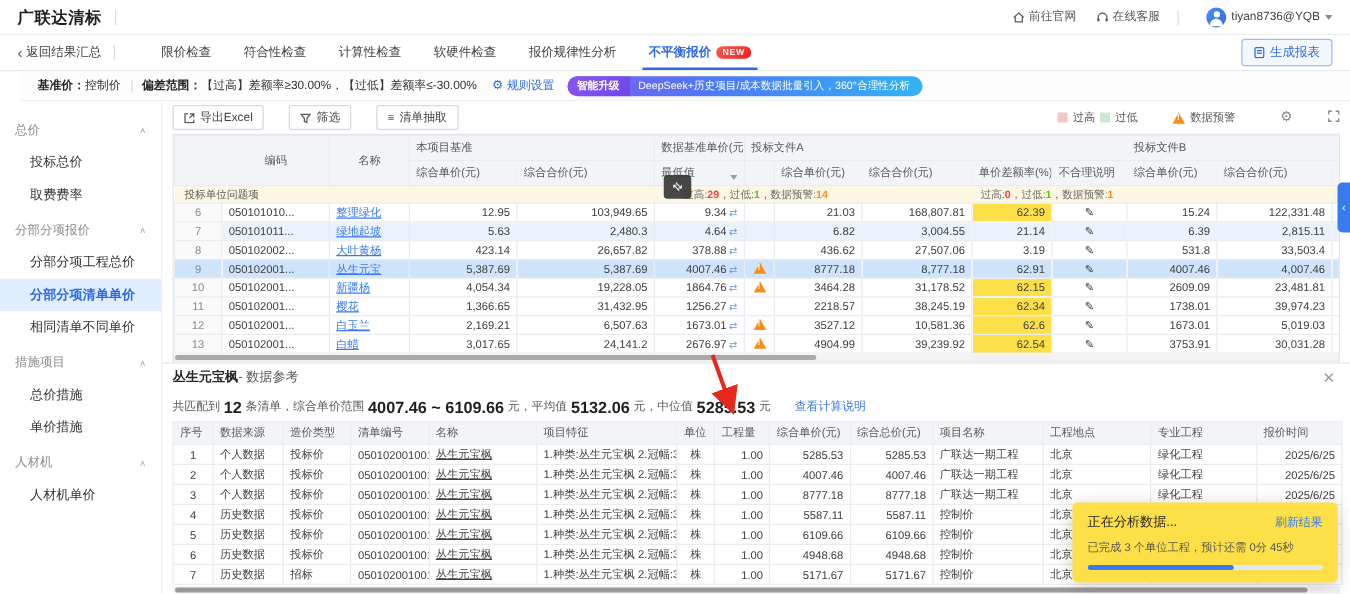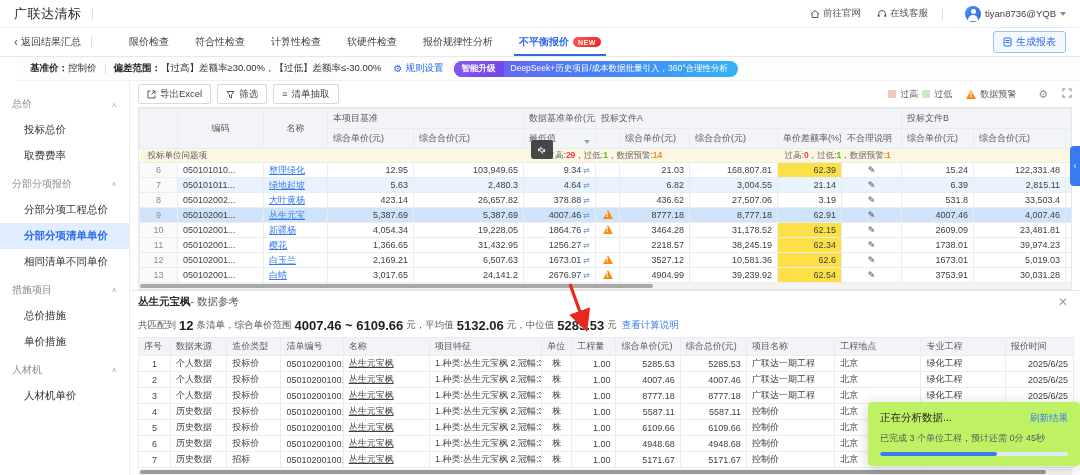--- a/index.html
+++ b/index.html
@@ -2,21 +2,21 @@
 <html><head>
 <meta charset="utf-8">
 <style>
   * { margin:0; padding:0; box-sizing:border-box; }
   html,body { width:1080px; height:475px; overflow:hidden; }
   body { font-family:"Liberation Sans","DejaVu Sans",sans-serif; background:#fff; color:#262626; }
   .page { position:relative; width:1080px; height:475px; background:#fff; overflow:hidden; }
 
   
   .topbar { height:28px; display:flex; align-items:center; padding:0 14px; border-bottom:1px solid #ededed; background:#fff; }
-  .logo { font-size:13px; font-weight:normal; color:#1f1f1f; letter-spacing:.5px; }
+  .logo { font-size:13px; font-weight:bold; color:#1f1f1f; letter-spacing:.5px; }
   .tb-div { width:1px; height:12px; background:#ddd; margin:0 10px; }
   .crumb { font-size:9.5px; color:#595959; }
   .topbar .sp { flex:1; }
   .top-link { display:flex; align-items:center; gap:3px; font-size:9.5px; color:#595959; margin-left:16px; cursor:pointer; }
   .top-link svg { display:block; }
   .avatar { width:16px; height:16px; border-radius:50%; background:linear-gradient(135deg,#4f8df5,#2f6be0); position:relative; margin:0 4px 0 12px; }
   .avatar::before { content:""; position:absolute; left:5.5px; top:3px; width:5px; height:5px; border-radius:50%; background:#fff; }
   .avatar::after { content:""; position:absolute; left:3px; top:9px; width:10px; height:6px; border-radius:5px 5px 0 0; background:#fff; }
   .uname { font-size:9.5px; color:#404040; }
   .caret-down { display:inline-block; width:0; height:0; border-left:3.5px solid transparent; border-right:3.5px solid transparent; border-top:4px solid #8c8c8c; margin-left:4px; }
@@ -48,21 +48,21 @@
   .sidebar { width:130px; border-right:1px solid #ededed; background:#fff; padding-top:10px; flex:none; }
   .sb-group { margin-bottom:2px; }
   .sb-ghead { display:flex; align-items:center; justify-content:space-between; padding:6px 12px; font-size:10px; color:#8c8c8c; cursor:pointer; }
   .sb-ghead .up { font-size:8px; color:#b0b0b0; transform:scaleY(.8); }
   .sb-item { padding:6px 12px 6px 24px; font-size:10.5px; color:#333; cursor:pointer; white-space:nowrap; }
   .sb-item.active { background:#e1eeff; color:#2e6ae8; font-weight:bold; }
 
   .main { flex:1; min-width:0; position:relative; background:#fff; }
 
   
-  .toolbar { height:26px; display:flex; align-items:center; padding:0 8px; gap:6px;justify-content:center; }
+  .toolbar { height:26px; display:flex; align-items:center; padding:0 8px; gap:20px;justify-content:center; }
   .tool-btn { display:flex; align-items:center; gap:4px; border:1px solid #d9d9d9; background:#fff; border-radius:2px; font-size:9.5px; color:#404040; padding:2.5px 8px; cursor:pointer; }
   .tool-btn .i { font-size:9px; color:#595959; line-height:1; }
   .toolbar .sp { flex:1; }
   .legend { display:flex; align-items:center; gap:4px; font-size:9px; color:#595959; margin-right:8px; }
   .sq { width:8px; height:8px; display:inline-block; border-radius:1px; }
   .t-ic { color:#8c8c8c; font-size:11px; margin-left:8px; cursor:pointer; line-height:1; }
 
   
   .warn-tri { position:relative; display:inline-block; width:0; height:0; border-left:5px solid transparent; border-right:5px solid transparent; border-bottom:9px solid #fa8c16; }
   .warn-tri::after { content:"!"; position:absolute; left:-1.5px; top:1px; font-size:7px; color:#fff; font-weight:bold; }
@@ -102,33 +102,33 @@
   .cursor-badge span { display:inline-block; transform:rotate(45deg); }
 
   
   .panel { border-top:1px solid #e6e6e6; background:#fff; padding:0 8px; position:relative; }
   .panel-head { height:22px; display:flex; align-items:center; font-size:10.5px; }
   .panel-title { font-weight:bold; color:#262626; }
   .panel-sub { color:#595959; }
   .panel-close { margin-left:auto; color:#9a9a9a; font-size:12px; cursor:pointer; padding:0 4px; }
   .panel-sum { height:24px; display:flex; align-items:center; font-size:9.5px; color:#595959; gap:3px; }
   .panel-sum b { font-size:13px; color:#1f1f1f; font-weight:bold; }
-  .calc-link { color:#3a7af0; margin-left:2px; cursor:pointer;font-family:Liberation Mono, monospace; }
+  .calc-link { color:#3a7af0; margin-left:16px; cursor:pointer;font-family:Liberation Mono, monospace; }
   table.ref { border-collapse:collapse; table-layout:fixed; width:936px; font-size:9px; }
   .ref th, .ref td { border:1px solid #e9ecf0; padding:0 5px; white-space:nowrap; overflow:hidden; }
   .ref thead th { background:#f2f4f7; color:#595959; font-weight:normal; height:18px; text-align:left; }
   .ref td { height:16px; color:#404040; }
   .ref td.ctr { text-align:center; }
   .ref td.rt { text-align:right; }
   .ref td.nm { text-decoration:underline; }
   .ref-scroll { height:6px; background:#f3f3f3; position:relative; margin-top:1px; }
   .ref-thumb { position:absolute; left:2px; top:1px; height:4px; width:97%; border-radius:2px; background:#9a9a9a; }
 
   
-  .toast { position:absolute; right:0; bottom:9px; width:212px; background:#bef264; border-radius:4px; box-shadow:0 2px 14px rgba(0,0,0,.18); padding:9px 12px 10px; z-index:30; }
+  .toast { position:absolute; right:10px; bottom:9px; width:212px; background:#fde047; border-radius:4px; box-shadow:0 2px 14px rgba(0,0,0,.18); padding:9px 12px 10px; z-index:30; }
   .toast-row { display:flex; align-items:center; justify-content:space-between; }
   .toast-title { font-size:10.5px; color:#262626; }
   .toast-action { font-size:9.5px; color:#3a7af0; cursor:pointer; }
   .toast-detail { font-size:9px; color:#595959; margin-top:7px; }
   .toast-bar { margin-top:7px; height:4px; border-radius:2px; background:#dfe9fd; position:relative; overflow:hidden; }
   .toast-fill { position:absolute; left:0; top:0; bottom:0; background:#3a7af0; border-radius:2px; }
 
   .anno { position:absolute; left:540px; top:272px; z-index:25; pointer-events:none; }
 </style>
 </head>

